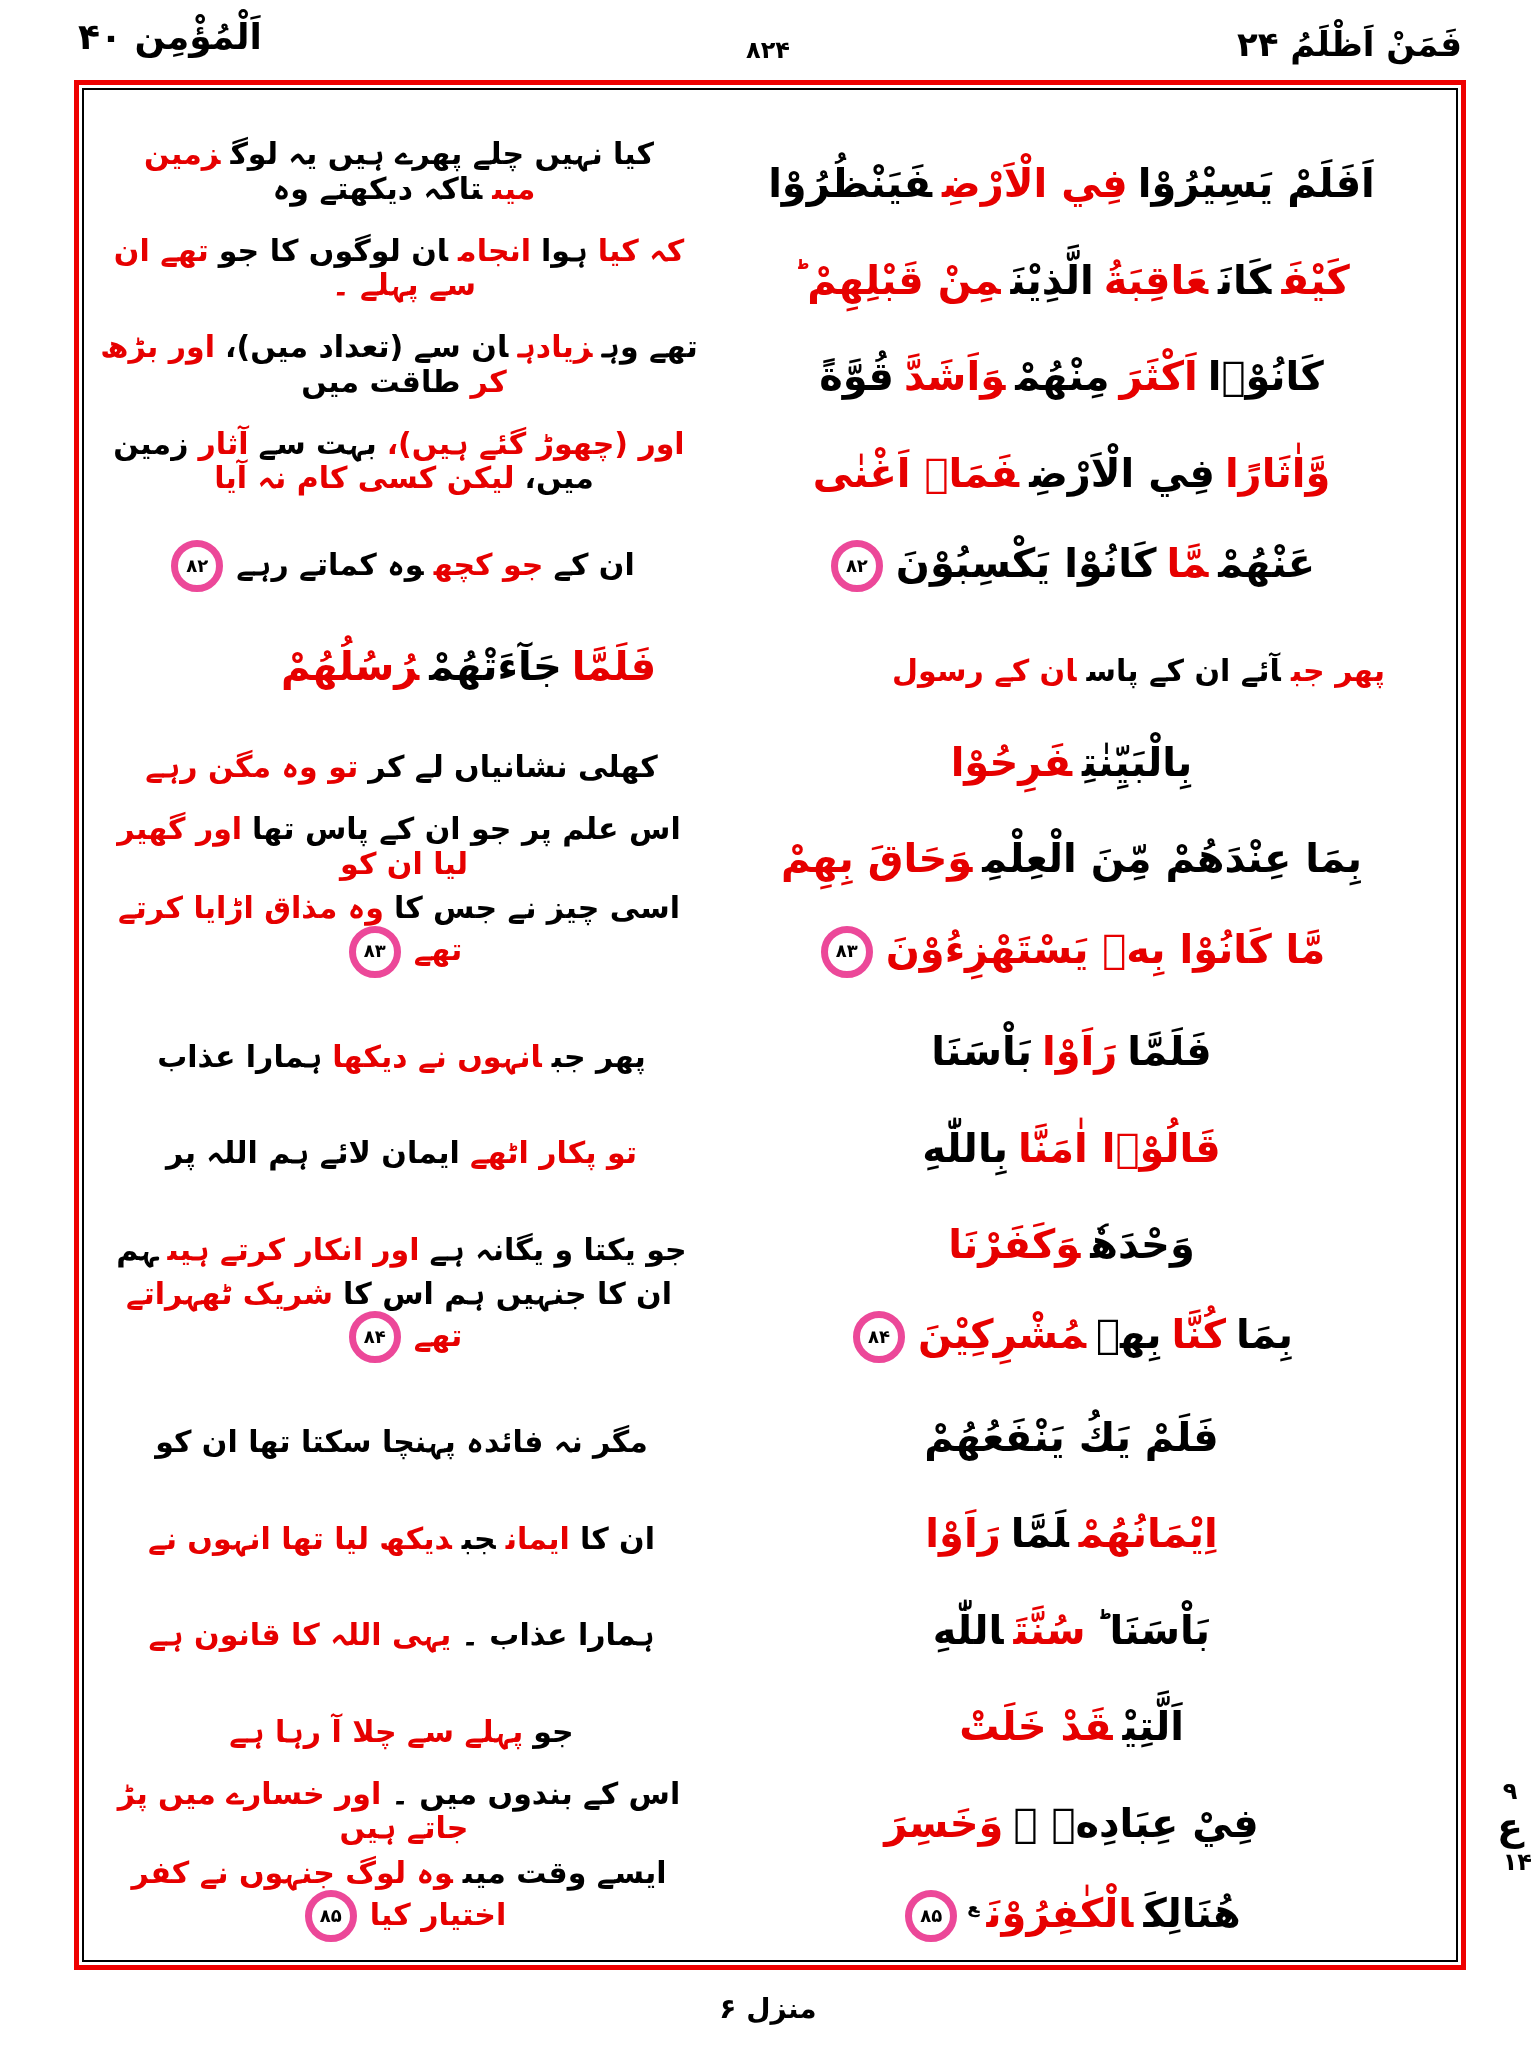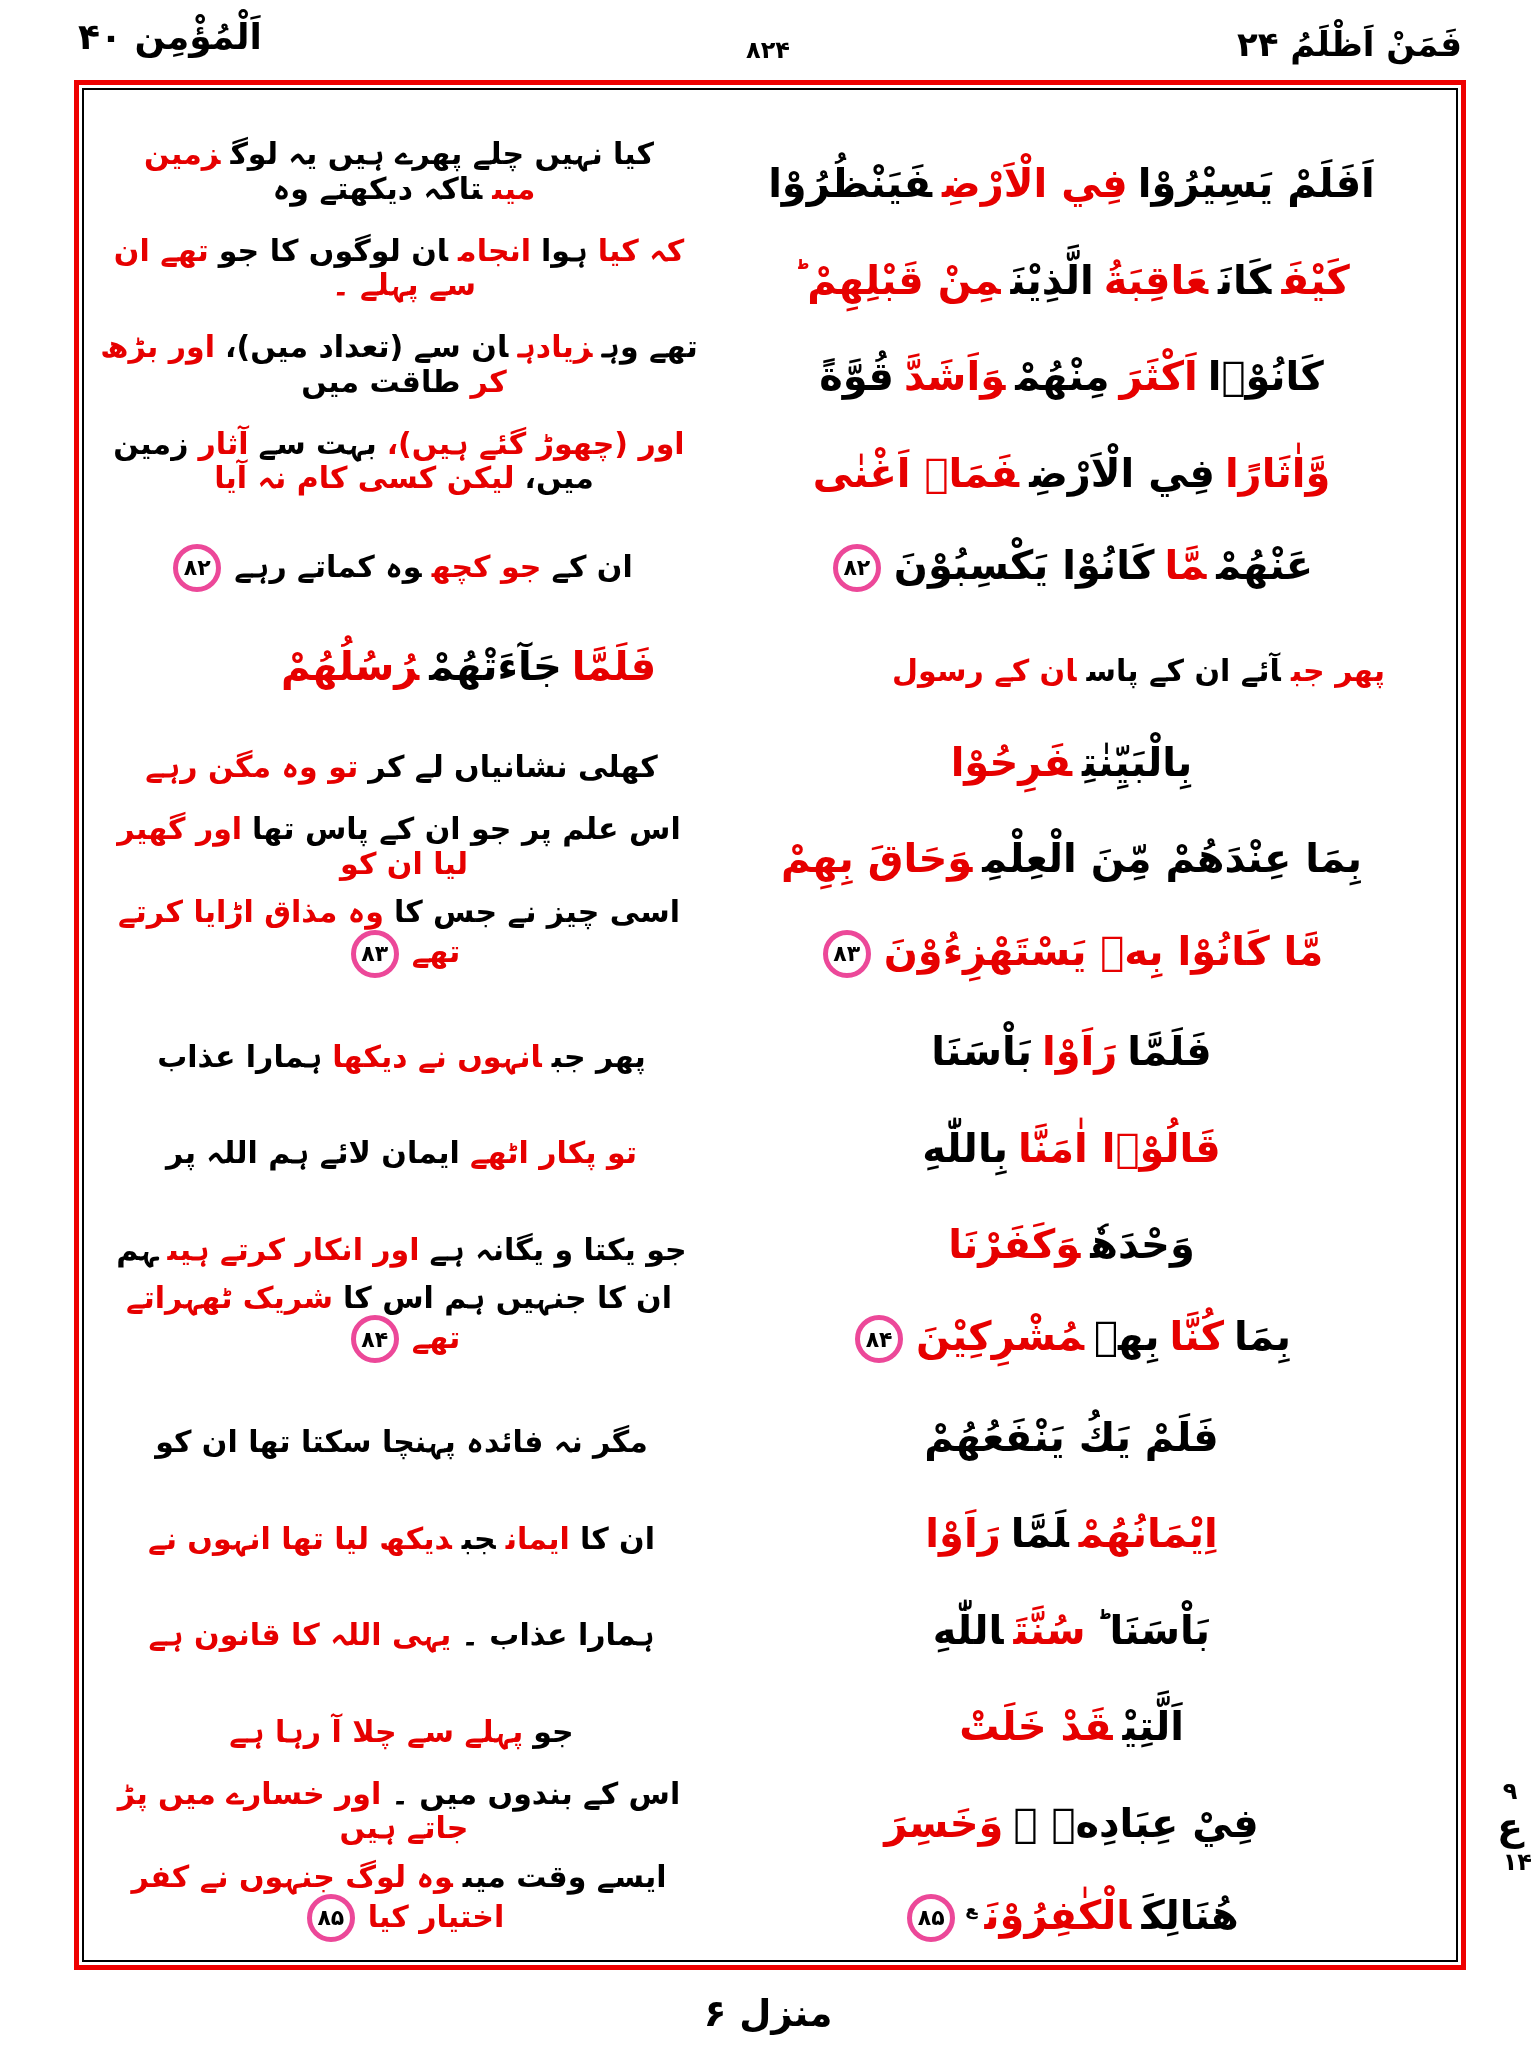--- a/index.html
+++ b/index.html
@@ -26,28 +26,28 @@
   .row{display:flex;align-items:flex-end;flex:1;}
   .cell{direction:rtl;text-align:center;line-height:1.15;}
   .urdu-cell{width:45%;font-size:30px;font-weight:bold;}
   .arabic-cell{width:55%;font-size:40px;font-weight:bold;margin-top:40px;}
   .seg{margin:0 5px;}
   .red{color:var(--accent-red,#e60000);}
   .blk{color:#000;}
   .sup{font-size:0.45em;vertical-align:super;margin:0 2px;}
   .verse-badge{
     display:inline-flex;align-items:center;justify-content:center;
-    width:38px;height:38px;border:5px solid #ec4899;border-radius:50%;
-    font-size:22px;font-weight:bold;color:#000;margin:0 8px;vertical-align:middle;
+    width:38px;height:38px;border:7px solid #ec4899;border-radius:50%;
+    font-size:18px;font-weight:bold;color:#000;margin:0 8px;vertical-align:middle;
     flex:none;
   }
   
   .footer{
     position:absolute;left:0;right:0;top:1992px;text-align:center;
-    font-size:37px;font-weight:bold;direction:rtl;
+    font-size:28px;font-weight:bold;direction:rtl;
   }
   .ruku-marker{
     position:absolute;right:4px;top:1778px;width:44px;text-align:center;
     font-weight:bold;direction:rtl;line-height:1.15;
   }
   .ruku-top{font-size:24px;display:block;}
   .ruku-ain{font-size:38px;display:block;}
   .ruku-bottom{font-size:24px;display:block;margin-left:28px;}
 </style>
 </head>

